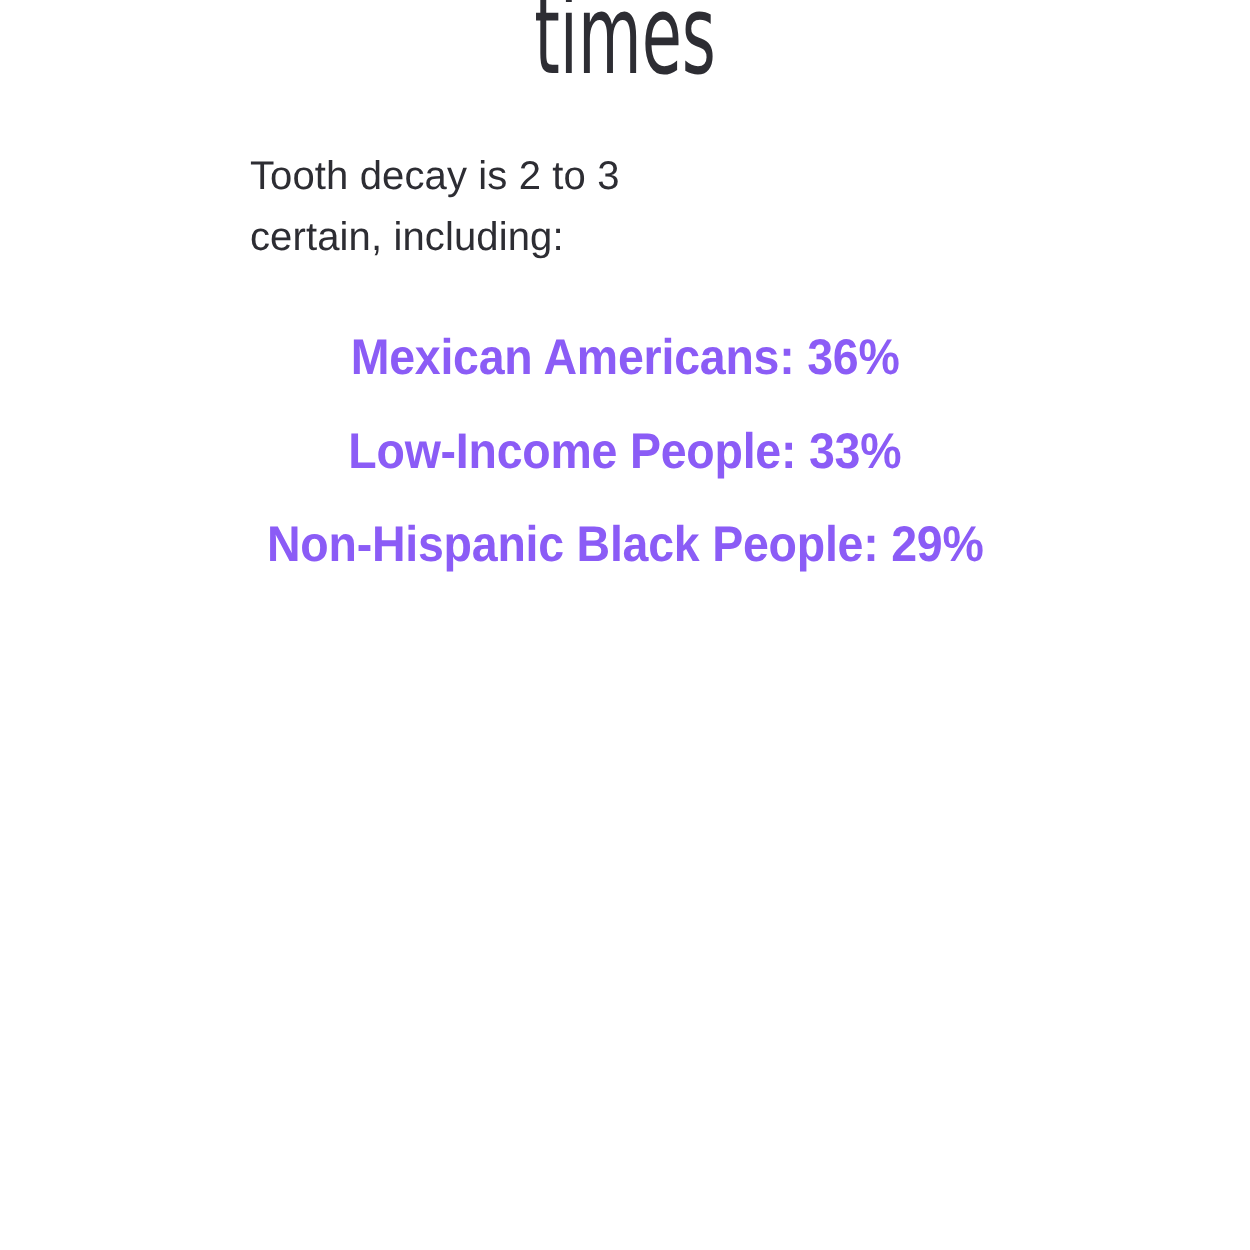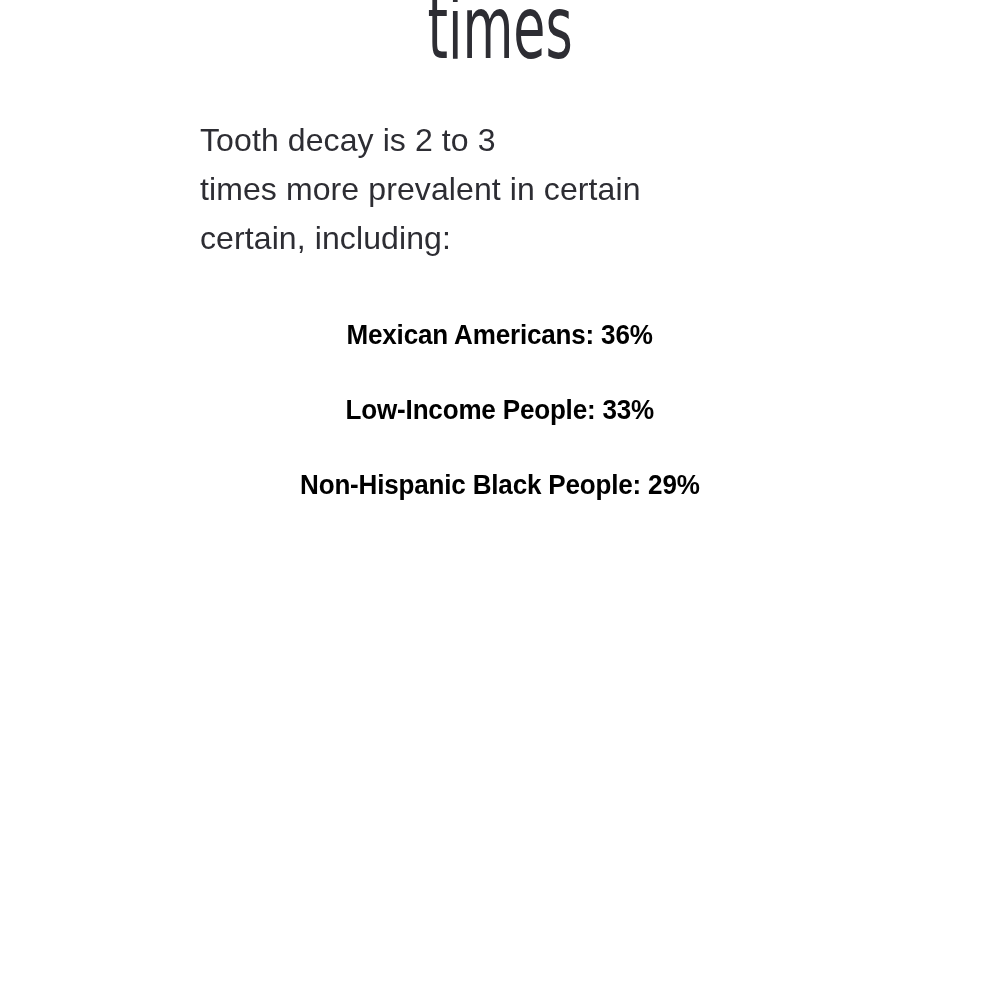--- a/index.html
+++ b/index.html
@@ -94,22 +94,22 @@
     display: flex;
     flex-direction: column;
     align-items: center;
   }
 
   .stat-item {
     height: 75px;
     display: flex;
     align-items: center;
     justify-content: flex-start;
-    color: #000000;
-    font-size: 28px;
+    color: #8b5cf6;
+    font-size: 40px;
     font-weight: 700;
     line-height: 1;
     letter-spacing: -0.2px;
     white-space: nowrap;
   }
 
   .stat-item-text {
     display: inline-block;
     transform: scaleX(0.93);
     transform-origin: center center;
@@ -120,21 +120,20 @@
 
 <div class="infographic">
 
 
   <div class="headline-unit">
     <span class="headline-unit-text">times</span>
   </div>
 
   <div class="description">
     <span class="description-line">Tooth decay is 2 to 3</span>
-    <span class="description-line">times more prevalent in certain</span>
     <span class="description-line">certain, including:</span>
   </div>
 
   <div class="stat-list">
     <div class="stat-item">
       <span class="stat-item-text">Mexican Americans: 36%</span>
     </div>
     <div class="stat-item">
       <span class="stat-item-text">Low-Income People: 33%</span>
     </div>

